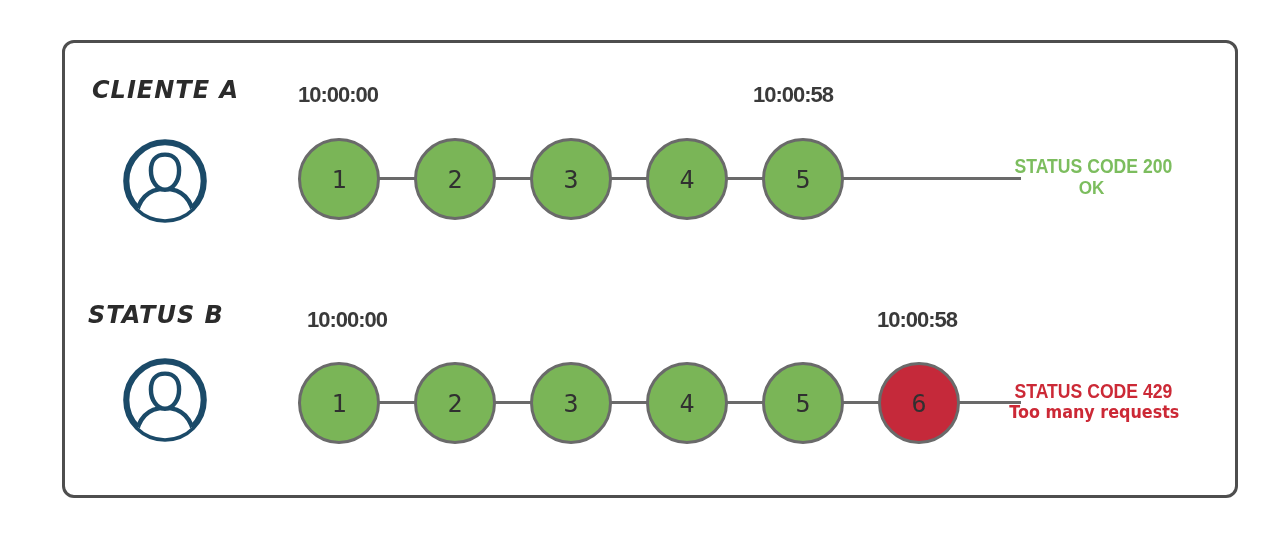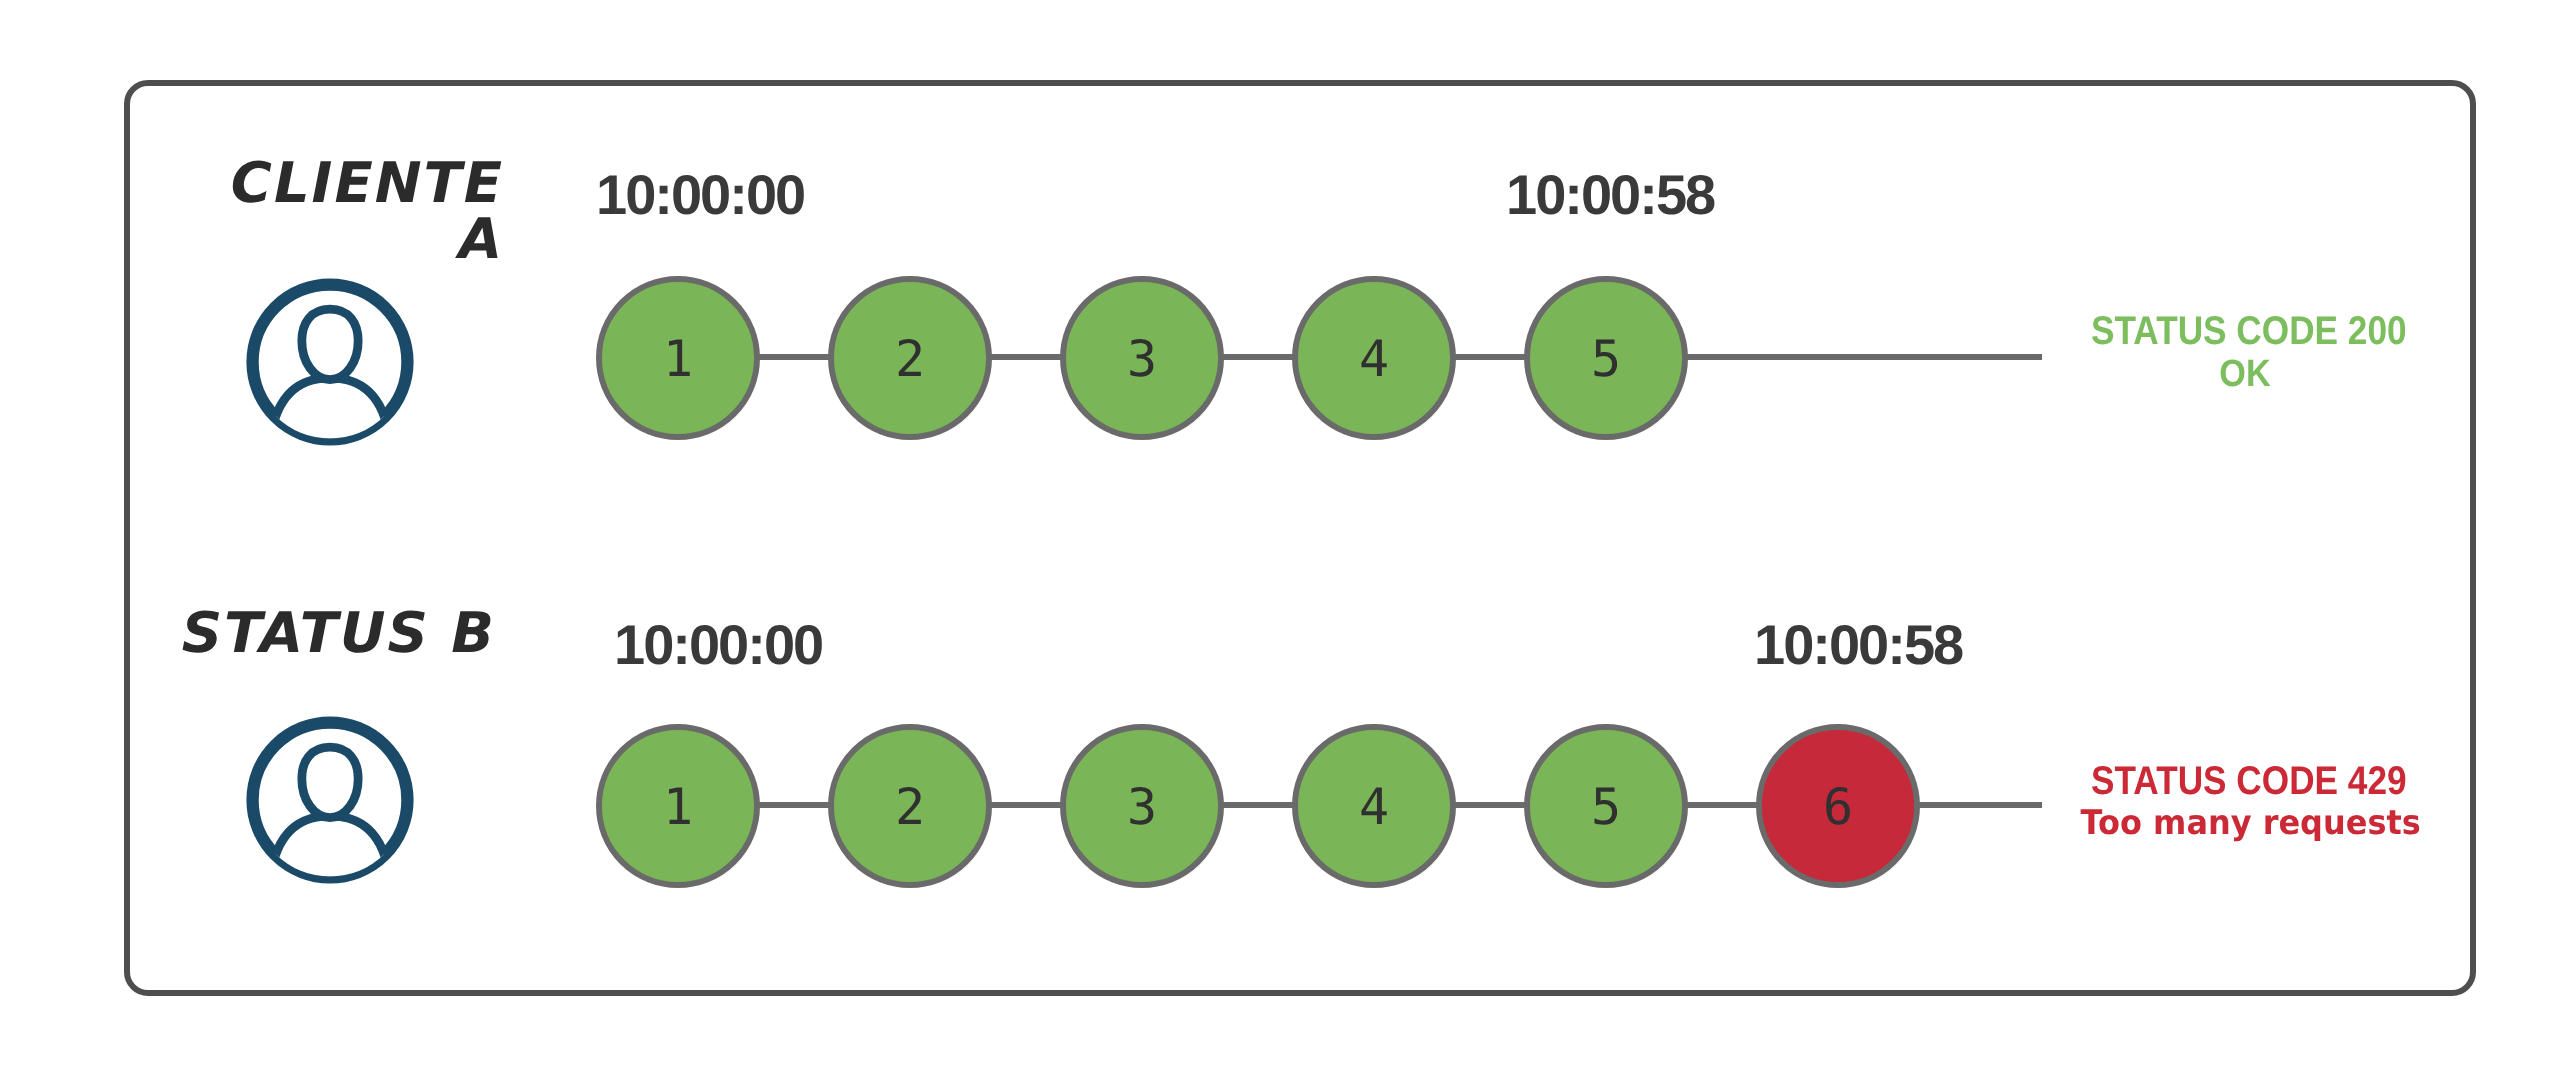--- a/index.html
+++ b/index.html
@@ -12,35 +12,35 @@
   }
   .frame{
     position:absolute;left:62px;top:40px;
     width:1170px;height:452px;
     border:3px solid #4e4e4e;
     border-radius:12px;
     background:#ffffff;
   }
   .client-label{
     position:absolute;width:160px;
-    text-align:right;
+    text-align:left;
     font-family:"DejaVu Sans", sans-serif;
     font-weight:bold;font-style:italic;
-    font-size:28px;line-height:1;
+    font-size:24px;line-height:1;
     letter-spacing:1px;
     color:#2b2b2b;
   }
   .client-label.a{left:92px;top:78px;}
   .client-label.b{left:88px;top:303px;}
   .avatar{position:absolute;width:88px;height:88px;}
   .avatar.a{left:121px;top:137px;}
   .avatar.b{left:121px;top:356px;}
   .ts{
     position:absolute;
-    font-weight:bold;font-size:28px;line-height:1;
+    font-weight:bold;font-size:22px;line-height:1;
     letter-spacing:-1px;color:#3a3a3a;
     white-space:nowrap;
   }
   .ts.start-a{left:298px;top:84px;}
   .ts.end-a{left:753px;top:84px;}
   .ts.start-b{left:307px;top:309px;}
   .ts.end-b{left:877px;top:309px;}
   .tline{
     position:absolute;height:3px;background:#6a6a6a;
     width:682px;left:339px;
@@ -56,21 +56,21 @@
     font-family:"DejaVu Sans Mono", monospace;
     font-size:25px;color:#303030;
   }
   .circle.ok{background:#7ab557;}
   .circle.blocked{background:#c5293a;}
   .rowA .circle{top:138px;}
   .rowB .circle{top:362px;}
   .p1{left:298px;} .p2{left:414px;} .p3{left:530px;}
   .p4{left:646px;} .p5{left:762px;} .p6{left:878px;}
   .status{
-    position:absolute;left:1035px;width:175px;
+    position:absolute;left:1004px;width:175px;
     text-align:center;line-height:21px;
   }
   .status.a{top:156px;}
   .status.b{top:381px;}
   .status-code{
     font-weight:bold;font-size:20px;
     transform:scaleX(0.88);transform-origin:center;
     white-space:nowrap;
   }
   .status-detail{

